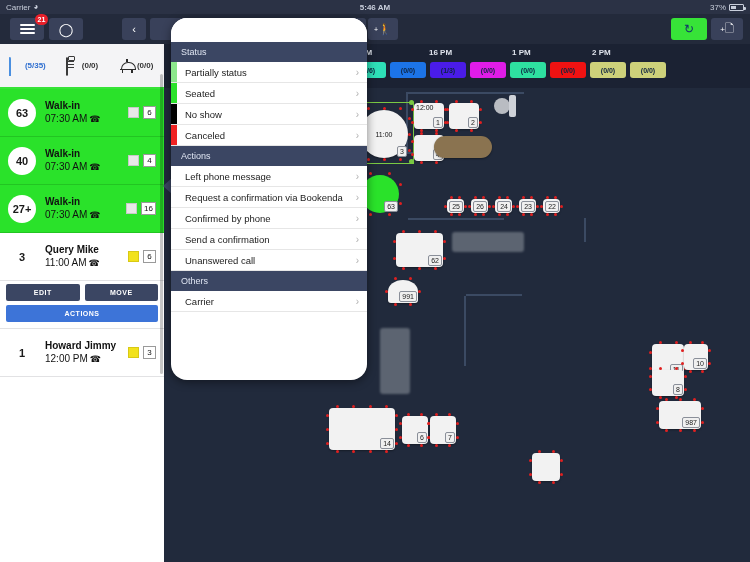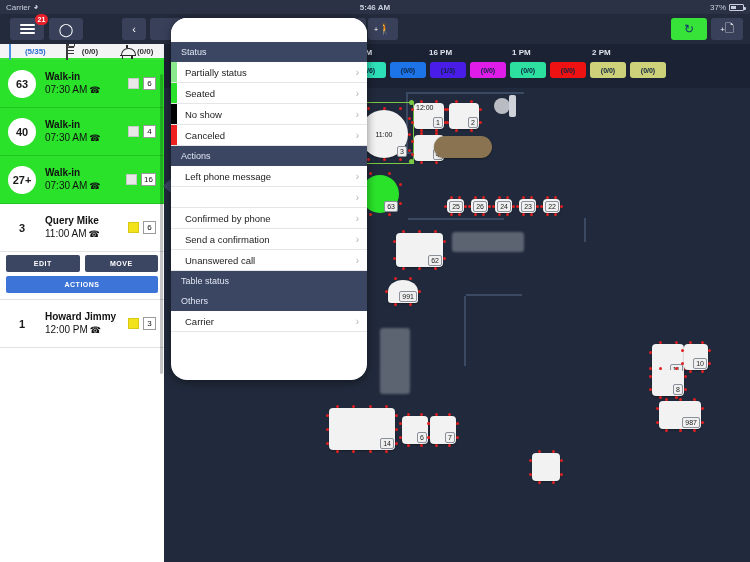--- a/index.html
+++ b/index.html
@@ -113,21 +113,21 @@
   .seldot { position: absolute; width: 5px; height: 5px; background: #7ac943; border-radius: 50%; }
   .selbox { position: absolute; border: 1px solid #7ac943; }
   .green-round { position: absolute; background: #2ae22a; border-radius: 50%; }
 
   
   .sidebar {
     position: absolute; left: 0; top: 44px; width: 164px; height: 518px;
     background: #ffffff; overflow: hidden;
   }
   .tabbar {
-    height: 16px; background: #f4f4f6; border-bottom: 2px solid #37e338;
+    height: 45px; background: #f4f4f6; border-bottom: 2px solid #37e338;
     display: flex; align-items: center;
   }
   .tab { flex: 1; display: flex; align-items: center; justify-content: center; gap: 2px; }
   .tab .cnt { font-size: 8px; font-weight: bold; }
   .tab.active .cnt { color: #2f6fd0; }
   .tab .cnt.dim { color: #333; }
   .ico { width: 14px; height: 15px; position: relative; display: inline-block; }
   .ico-book { border: 1.5px solid #4a8fe0; border-radius: 2px 5px 2px 2px; width: 11px; height: 14px; }
   .ico-clip { border: 1.5px solid #3a3a3a; border-radius: 2px; width: 11px; height: 14px; }
   .ico-clip::before {
@@ -679,38 +679,38 @@
           <span class="chev">›</span>
         </div>
         <div class="pp-head">Actions</div>
         <div class="pp-item">
           <span class="stripe" style="background:transparent;"></span>
           <span>Left phone message</span>
           <span class="chev">›</span>
         </div>
         <div class="pp-item">
           <span class="stripe" style="background:transparent;"></span>
+          <span>Request a confirmation via Bookenda</span>
           <span class="chev">›</span>
         </div>
         <div class="pp-item">
           <span class="stripe" style="background:transparent;"></span>
           <span>Confirmed by phone</span>
           <span class="chev">›</span>
         </div>
         <div class="pp-item">
           <span class="stripe" style="background:transparent;"></span>
           <span>Send a confirmation</span>
           <span class="chev">›</span>
         </div>
         <div class="pp-item">
           <span class="stripe" style="background:transparent;"></span>
           <span>Unanswered call</span>
           <span class="chev">›</span>
         </div>
-        <div class="pp-head">Table status</div>
         <div class="pp-head">Others</div>
         <div class="pp-item">
           <span class="stripe" style="background:transparent;"></span>
           <span>Carrier</span>
           <span class="chev">›</span>
         </div>
       </div>
   </div>
 
 </div>

